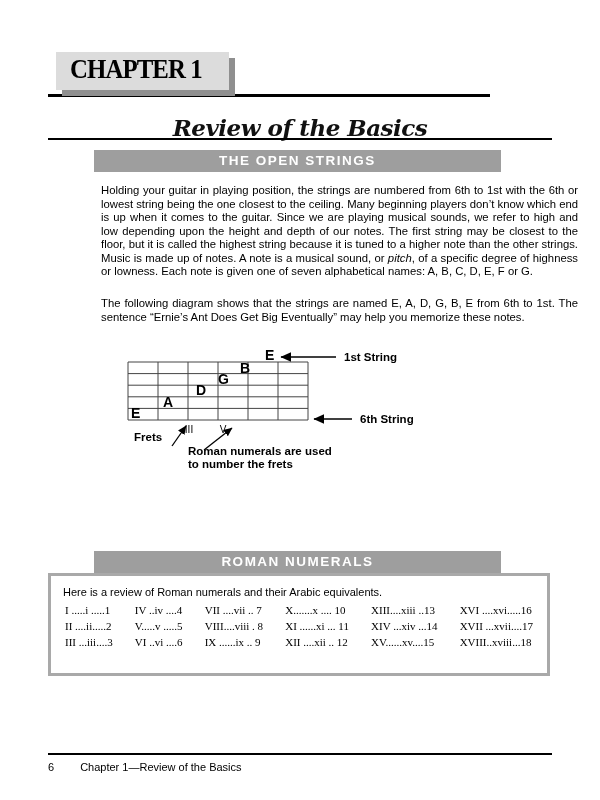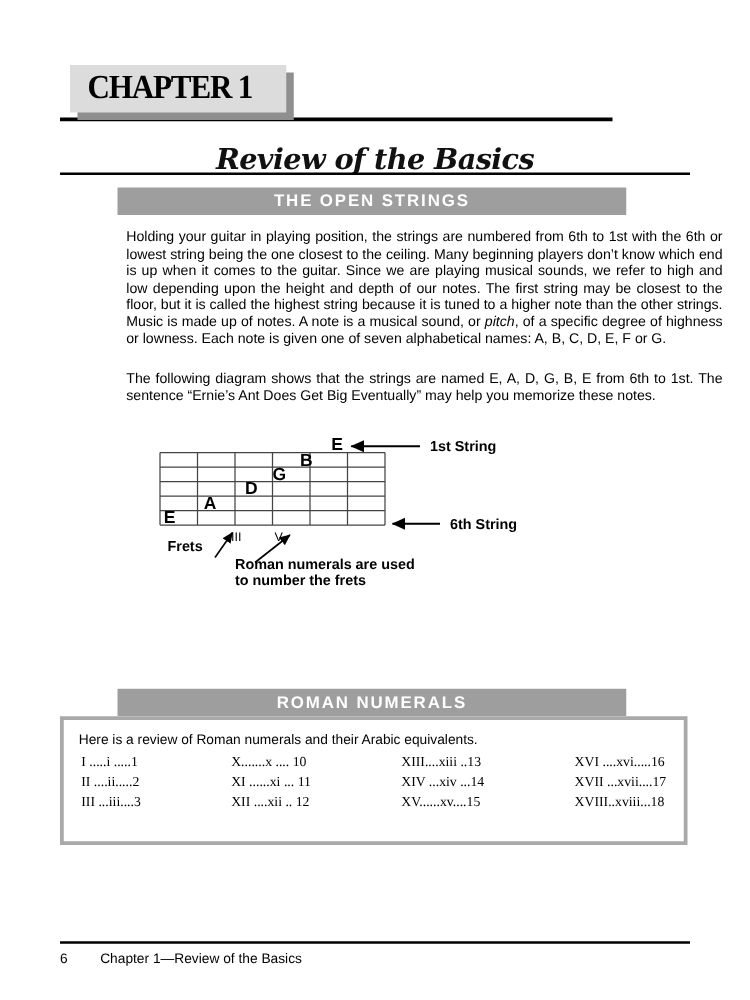--- a/index.html
+++ b/index.html
@@ -132,20 +132,30 @@
 
   <section class="numerals-box">
     <p class="numerals-intro">Here is a review of Roman numerals and their Arabic equivalents.</p>
     <div class="numerals-grid">
       <div class="ncol">
         <div class="ncell">I .....i .....1</div>
         <div class="ncell">II ....ii.....2</div>
         <div class="ncell">III ...iii....3</div>
       </div>
       <div class="ncol">
+        <div class="ncell">IV ..iv ....4</div>
+        <div class="ncell">V.....v .....5</div>
+        <div class="ncell">VI ..vi ....6</div>
+      </div>
+      <div class="ncol">
+        <div class="ncell">VII ....vii .. 7</div>
+        <div class="ncell">VIII....viii . 8</div>
+        <div class="ncell">IX ......ix .. 9</div>
+      </div>
+      <div class="ncol">
         <div class="ncell">X.......x .... 10</div>
         <div class="ncell">XI ......xi ... 11</div>
         <div class="ncell">XII ....xii .. 12</div>
       </div>
       <div class="ncol">
         <div class="ncell">XIII....xiii ..13</div>
         <div class="ncell">XIV ...xiv ...14</div>
         <div class="ncell">XV......xv....15</div>
       </div>
       <div class="ncol">

